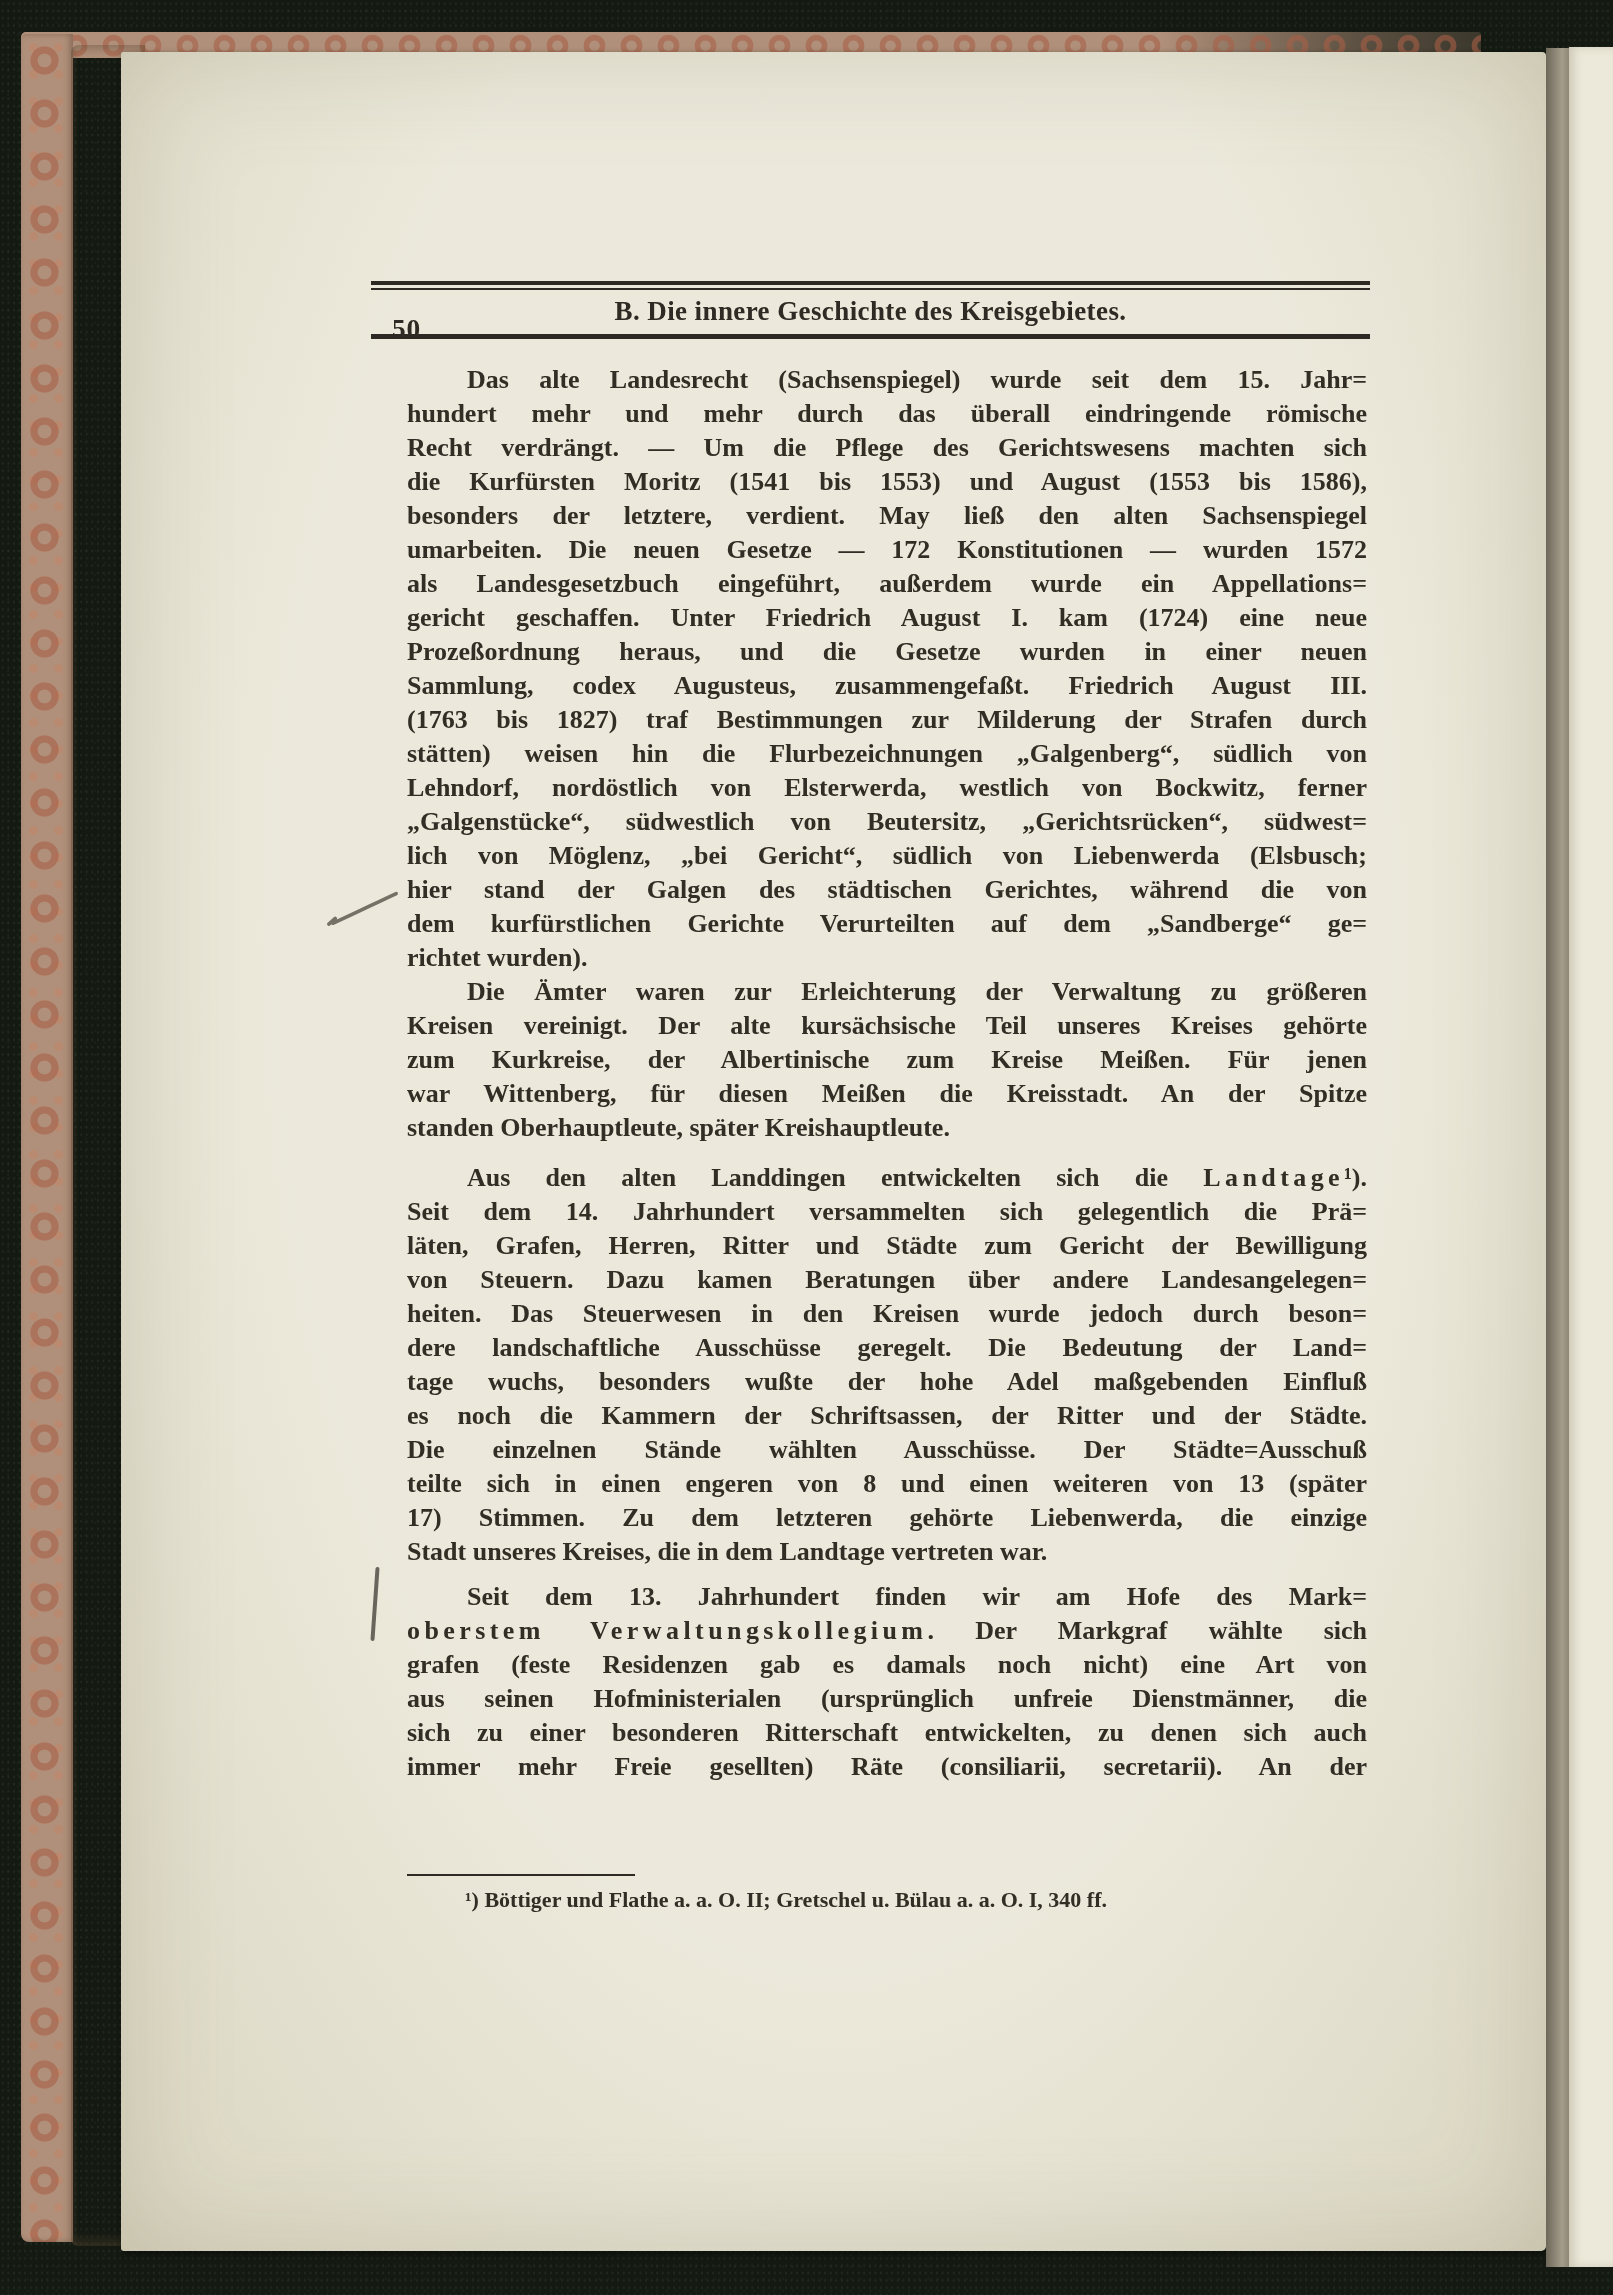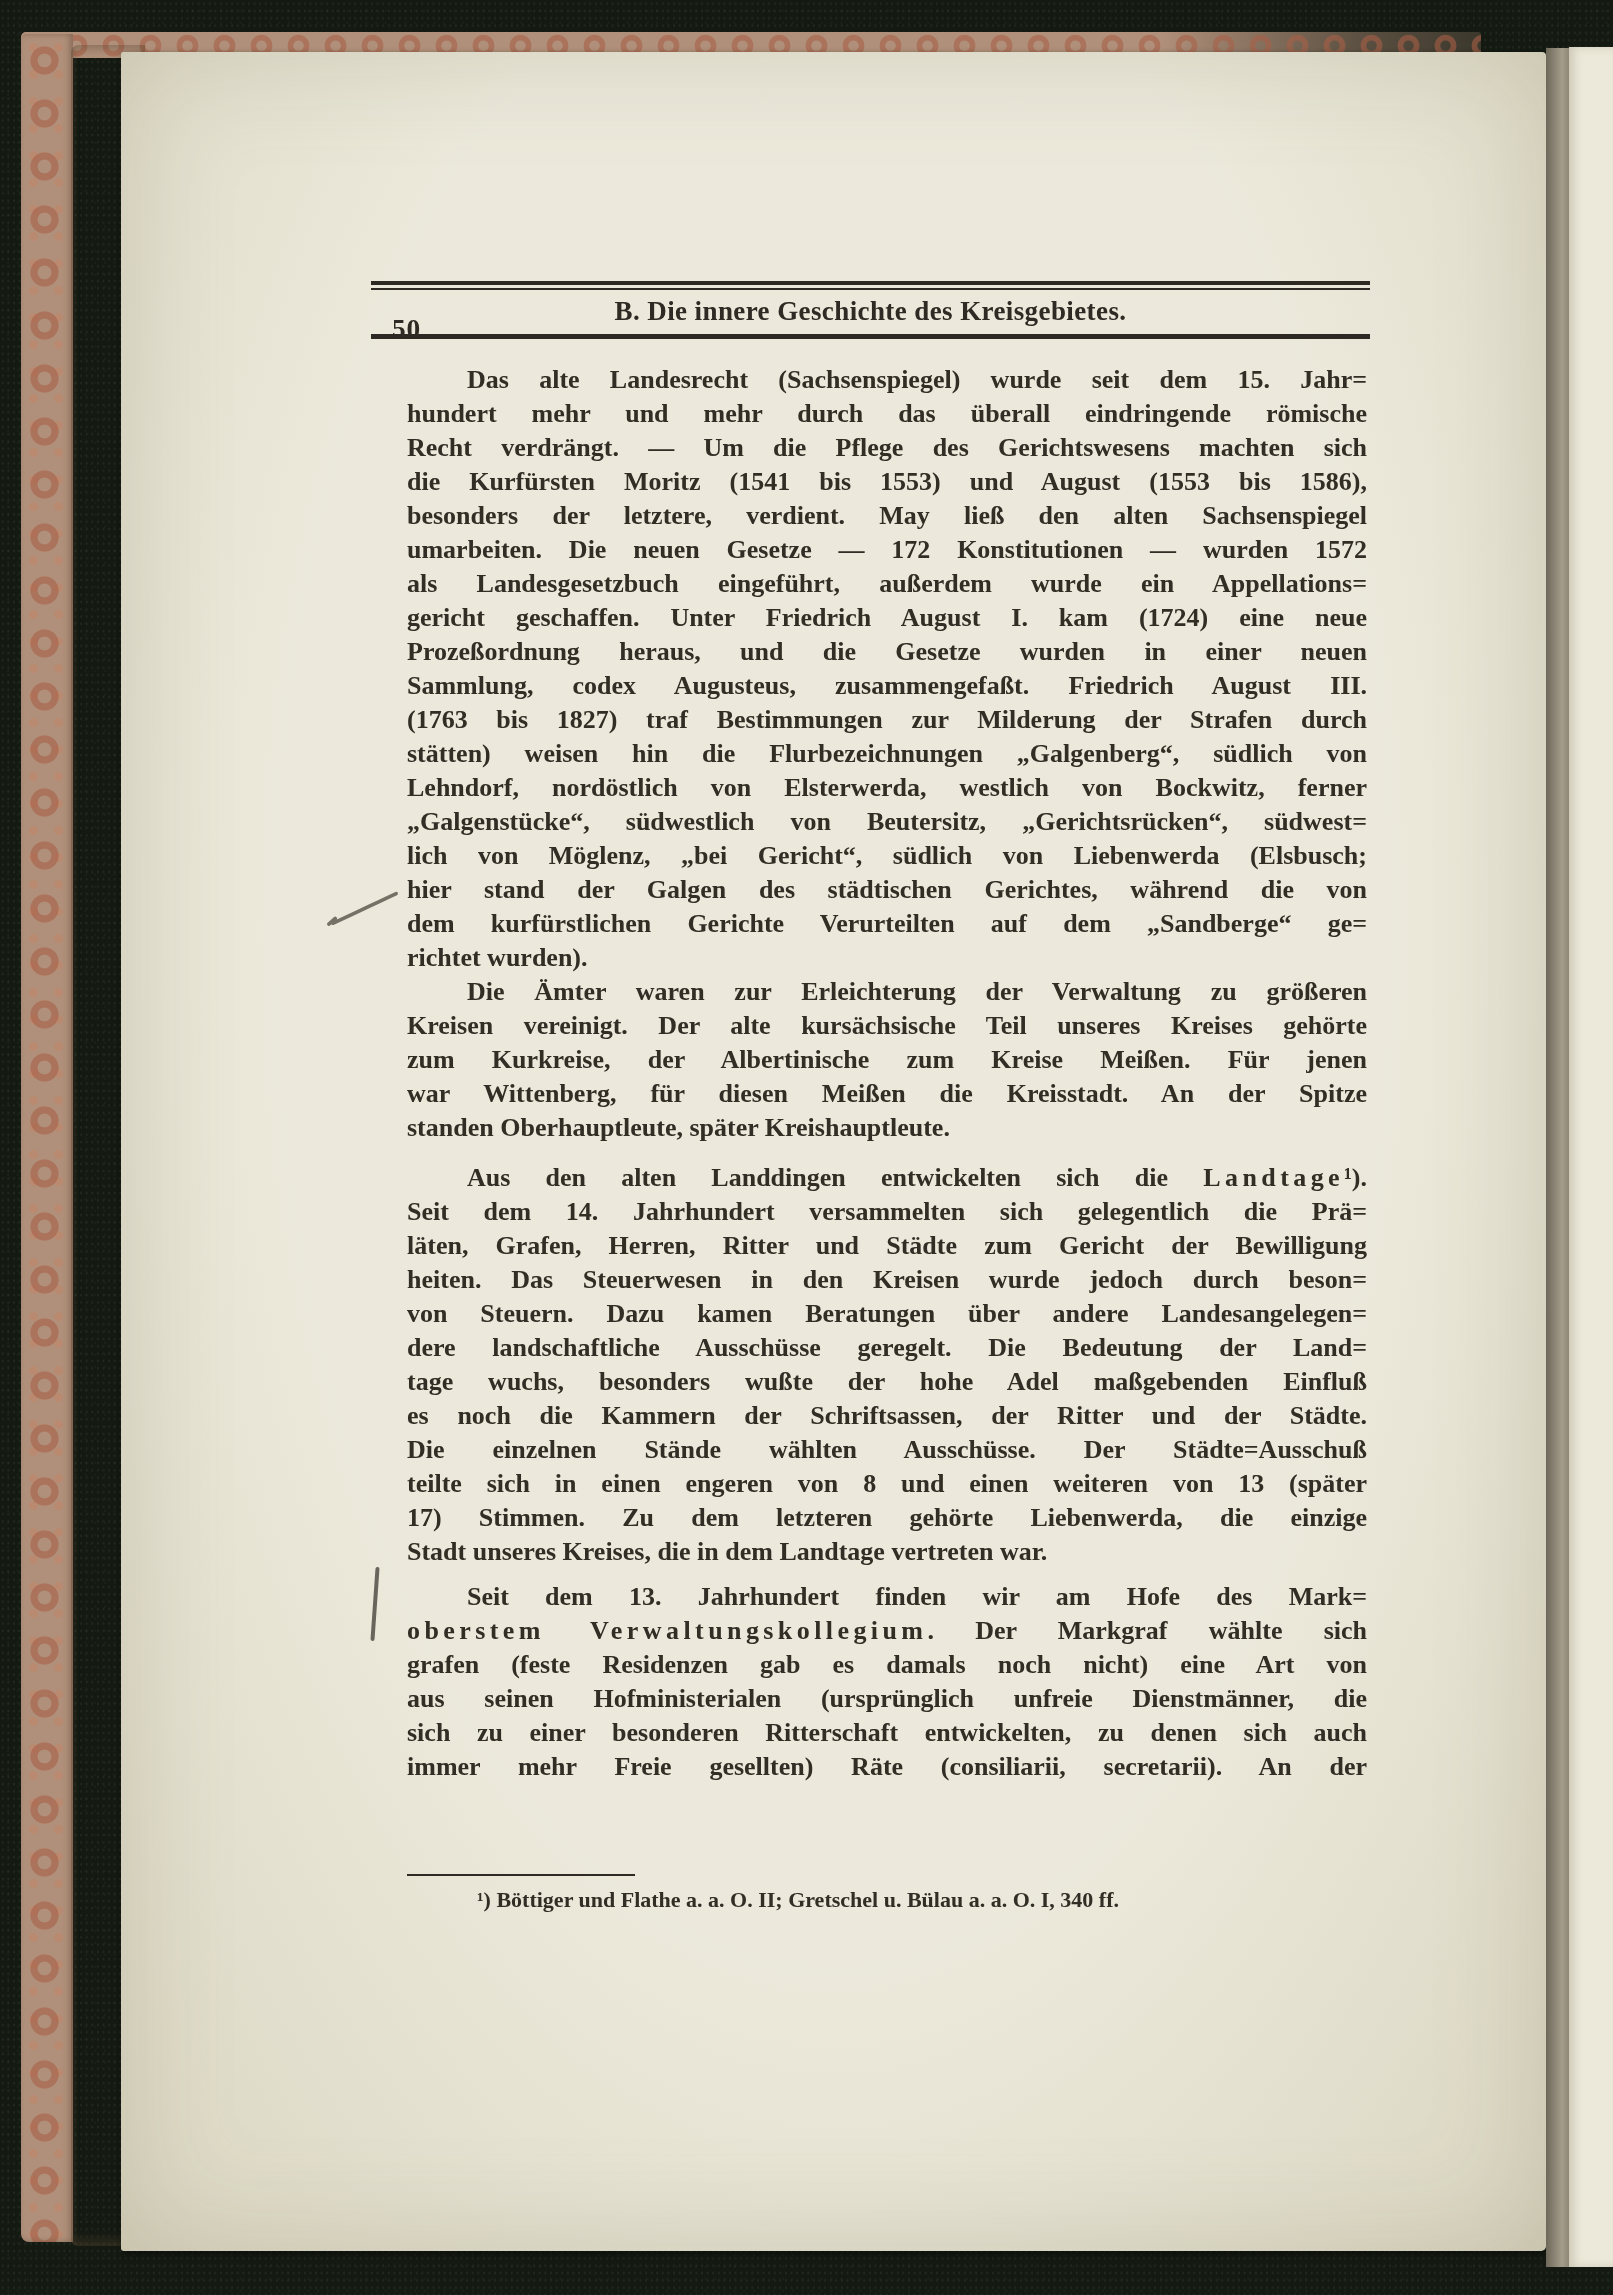--- a/index.html
+++ b/index.html
@@ -92,21 +92,21 @@
     height:34px;line-height:34px;
     text-align:justify;text-align-last:justify;
     white-space:normal;
   }
   .line.left{text-align:left;text-align-last:left;}
   .line.first{text-indent:60px;}
   .sperr{letter-spacing:.17em;}
   
   .footnote-rule{position:absolute;left:286px;top:1822px;width:228px;height:2.4px;background:#2e2a24;}
   .footnote{
-    position:absolute;left:356px;top:1833px;width:896px;
+    position:absolute;left:344px;top:1833px;width:896px;
     font-size:22px;font-weight:bold;color:#322d25;line-height:29px;
   }
   
   .margin-arrow{position:absolute;left:324px;top:886px;width:77px;height:44px;}
   .margin-line{
     position:absolute;left:373px;top:1567px;width:4px;height:74px;
     background:rgba(72,68,60,.8);border-radius:2.4px;transform:rotate(4deg);
   }
 </style>
 </head>
@@ -153,22 +153,22 @@
         <div class="line first">Die Ämter waren zur Erleichterung der Verwaltung zu größeren</div>
         <div class="line">Kreisen vereinigt. Der alte kursächsische Teil unseres Kreises gehörte</div>
         <div class="line">zum Kurkreise, der Albertinische zum Kreise Meißen.  Für jenen</div>
         <div class="line">war Wittenberg, für diesen Meißen die Kreisstadt.  An der Spitze</div>
         <div class="line left">standen Oberhauptleute, später Kreishauptleute.</div>
       </div>
       <div class="para gap-lg">
         <div class="line first"><span>Aus den alten Landdingen entwickelten sich die </span><span class="sperr">Landtage</span><span>¹).</span></div>
         <div class="line">Seit dem 14. Jahrhundert versammelten sich gelegentlich die Prä=</div>
         <div class="line">läten, Grafen, Herren, Ritter und Städte zum Gericht der Bewilligung</div>
+        <div class="line">von Steuern.  Dazu kamen Beratungen über andere Landesangelegen=</div>
         <div class="line">heiten.  Das Steuerwesen in den Kreisen wurde jedoch durch beson=</div>
-        <div class="line">von Steuern.  Dazu kamen Beratungen über andere Landesangelegen=</div>
         <div class="line">dere landschaftliche Ausschüsse geregelt.  Die Bedeutung der Land=</div>
         <div class="line">tage wuchs, besonders wußte der hohe Adel maßgebenden Einfluß</div>
         <div class="line">es noch die Kammern der Schriftsassen, der Ritter und der Städte.</div>
         <div class="line">Die einzelnen Stände wählten Ausschüsse.  Der Städte=Ausschuß</div>
         <div class="line">teilte sich in einen engeren von 8 und einen weiteren von 13 (später</div>
         <div class="line">17) Stimmen.  Zu dem letzteren gehörte Liebenwerda, die einzige</div>
         <div class="line left">Stadt unseres Kreises, die in dem Landtage vertreten war.</div>
       </div>
       <div class="para gap-sm">
         <div class="line first">Seit dem 13. Jahrhundert finden wir am Hofe des Mark=</div>

